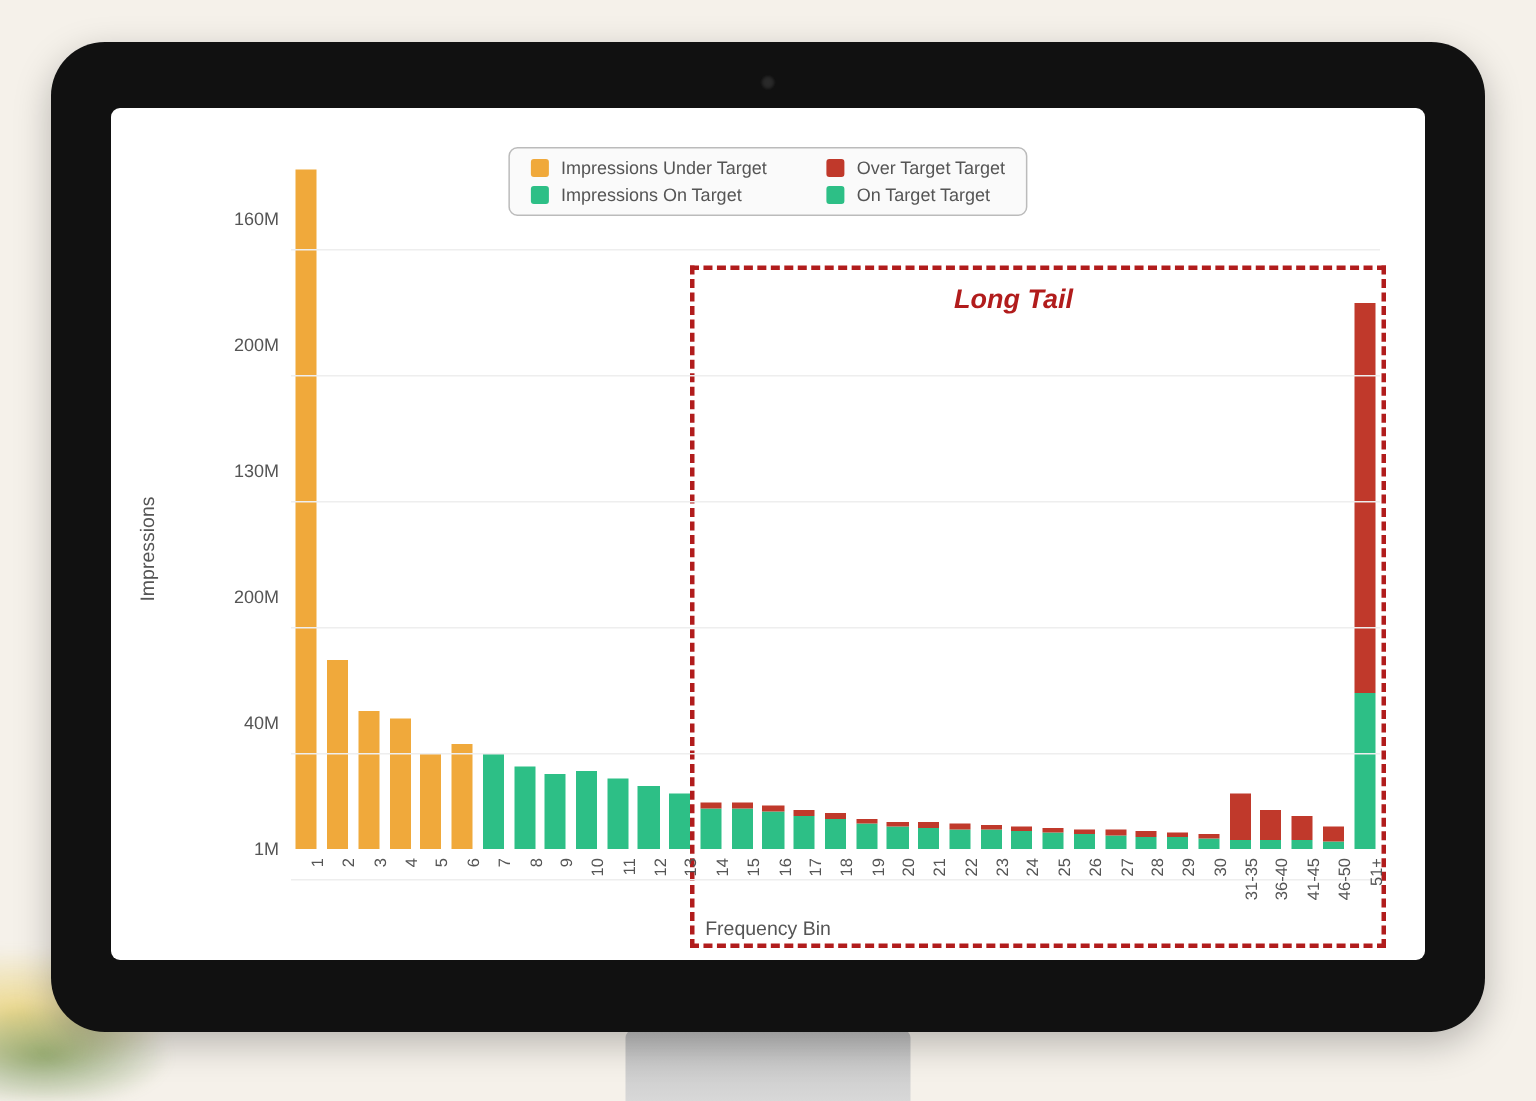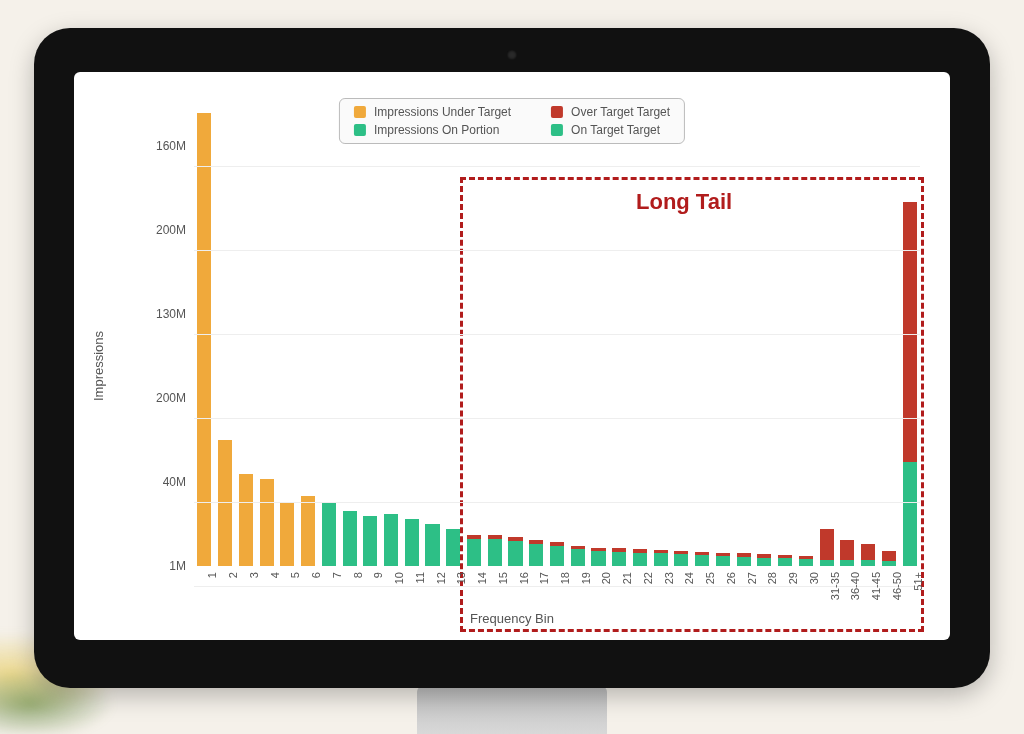--- a/index.html
+++ b/index.html
@@ -170,23 +170,24 @@
 
   
   .longtail-box {
     position: absolute;
     border: 3px dashed #b11c1c;
     box-sizing: border-box;
     pointer-events: none;
   }
   .longtail-label {
     position: absolute;
+    font-style: italic;
     font-weight: bold;
     color: #b11c1c;
-    font-size: 22px;
+    font-size: 18px;
     pointer-events: none;
   }
 </style>
 </head>
 <body>
 
 <div class="bg-smear"></div>
 
 <div class="monitor">
   <div class="camera"></div>
@@ -197,21 +198,21 @@
         <div class="item">
           <span class="swatch" id="sw-under" style="background: rgb(240, 169, 59);"></span>
           <span>Impressions Under Target</span>
         </div>
         <div class="item">
           <span class="swatch" id="sw-over" style="background: rgb(192, 57, 43);"></span>
           <span>Over Target Target</span>
         </div>
         <div class="item">
           <span class="swatch" id="sw-on" style="background: rgb(45, 191, 134);"></span>
-          <span>Impressions On Portion</span>
+          <span>Impressions On Target</span>
         </div>
         <div class="item">
           <span class="swatch" id="sw-onp" style="background: rgb(45, 191, 134);"></span>
           <span>On Target Target</span>
         </div>
       </div>
 
       <div class="axis-y-label">Impressions</div>
       <div class="axis-x-label">Frequency Bin</div>
 

